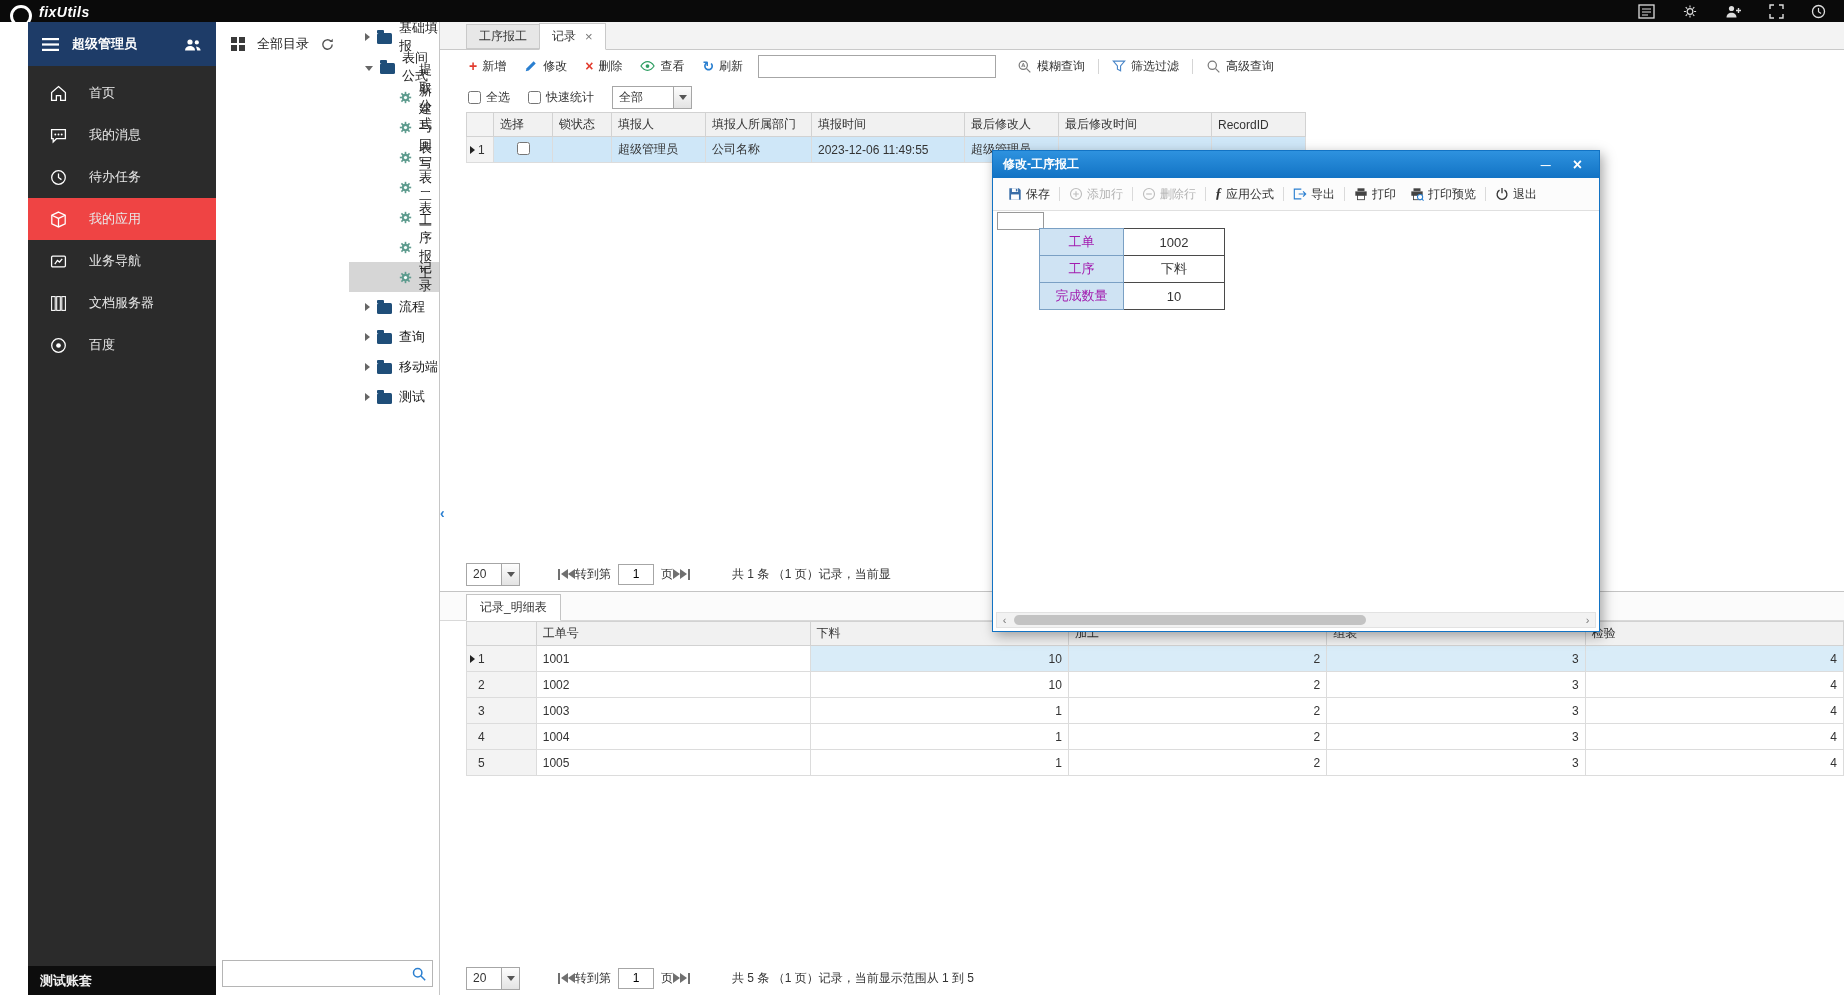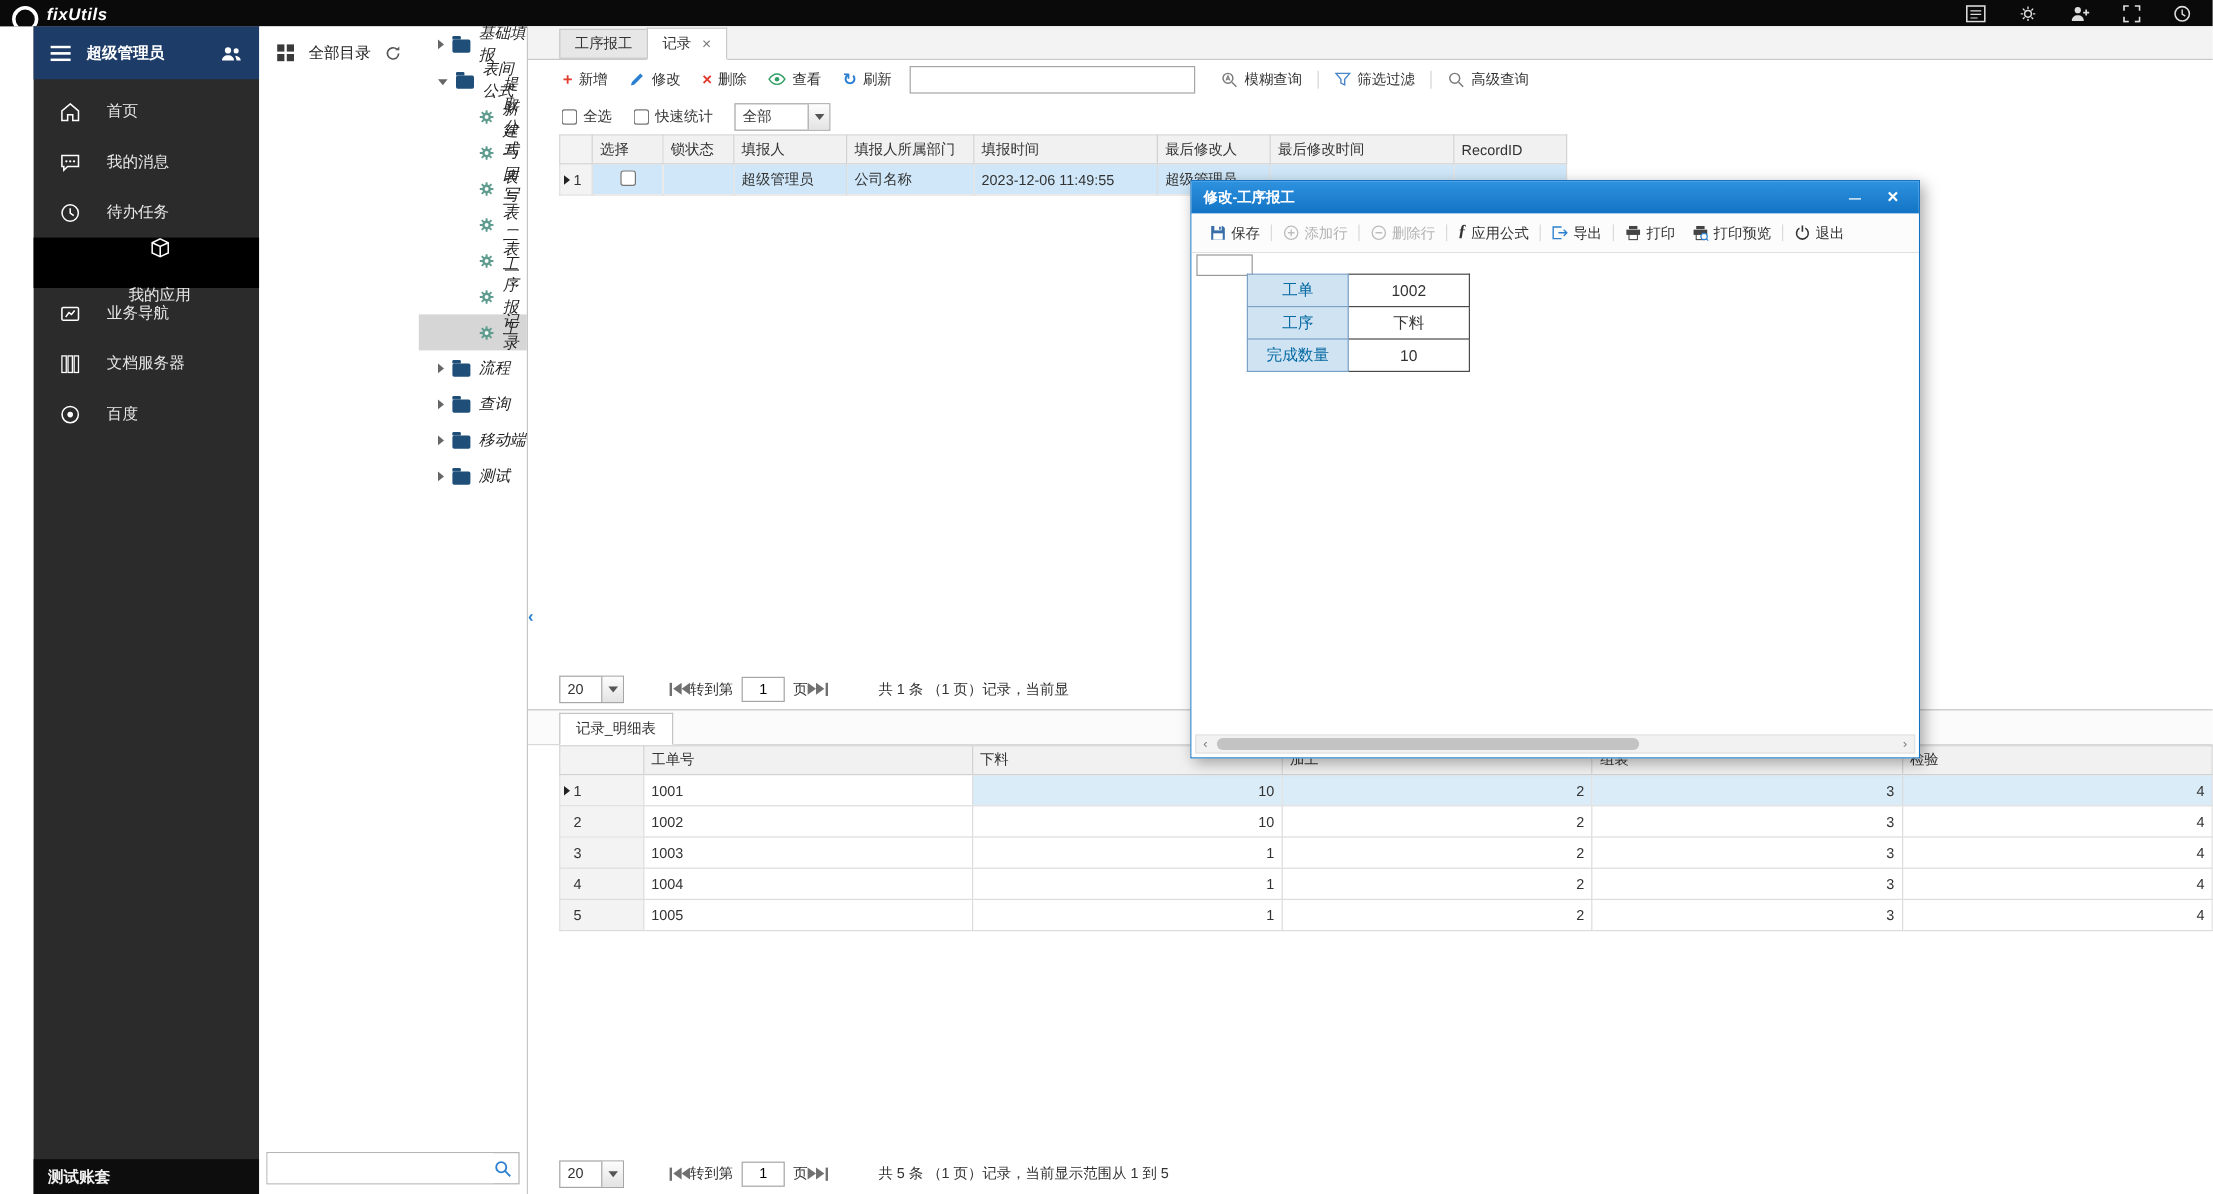--- a/index.html
+++ b/index.html
@@ -16,29 +16,29 @@
 
   
   .layout { display:flex; height:973px;margin-left:28px; }
 
   
   .sidebar { width:188px; background:#2b2b2b; display:flex; flex-direction:column; flex:none; }
   .sb-header { height:44px; background:#1e3c68; display:flex; align-items:center; padding:0 14px; gap:13px; flex:none; }
   .sb-title { color:#fff; font-size:13px; font-weight:bold; flex:1; }
   .menu { padding-top:6px; }
   .menu-item { height:42px; display:flex; align-items:center; padding-left:22px; gap:22px; color:#e8e8e8; font-size:13px; }
-  .menu-item.selected { background:#000000;flex-direction:column; }
+  .menu-item.selected { background:#ef4444; }
   .mi-icon { width:17px; height:17px; flex:none; }
   .sb-footer { margin-top:auto; height:29px; background:#0d0d0d; color:#f0f0f0; font-weight:bold; display:flex; align-items:center; padding:0 12px; font-size:13px; }
 
   
   .tree-panel { width:224px; background:#fff; border-right:1px solid #c6c6c6; display:flex; flex-direction:row; flex:none; position:relative; }
   .tree-header { height:44px; display:flex; align-items:center; padding:0 14px; gap:11px; flex:none; }
   .tree-title { flex:1; font-size:13px; color:#222; }
-  .tree-body { flex:1;font-style:italic; }
+  .tree-body { flex:1; }
   .titem { height:30px; display:flex; align-items:center; gap:7px; padding-left:16px; font-size:13px; color:#222; }
   .titem.child { padding-left:50px;align-items:center; }
   .titem.selected { background:#d6d6d6; }
   .tarrow { width:0; height:0; flex:none; }
   .tarrow.r { border-top:4px solid transparent; border-bottom:4px solid transparent; border-left:5px solid #666; }
   .tarrow.d { border-left:4px solid transparent; border-right:4px solid transparent; border-top:5px solid #666; margin-top:2px; }
   .folder { width:15px; height:11px; background:#1f4e79; border-radius:1.5px; position:relative; flex:none; margin-top:2px; }
   .folder::before { content:""; position:absolute; top:-3px; left:0; width:7px; height:3px; background:#1f4e79; border-radius:1px 1px 0 0; }
   .gear { width:13px; height:13px; flex:none; }
   .tree-search { position:absolute; left:6px; right:6px; bottom:8px; height:27px; border:1px solid #b5b5b5; background:#fff; display:flex; align-items:center; }
@@ -109,21 +109,21 @@
   .mt-btn { color:#fff; font-size:14px; line-height:1; padding:0 7px; font-weight:bold; }
   .modal-toolbar { height:29px; border-bottom:1px solid #e0e0e0; background:#fcfcfc; display:flex; align-items:center; padding:16px 8px; flex:none; }
   .mbtn { display:flex; align-items:center; gap:4px; padding:0 7px; color:#333; }
   .mbtn.disabled { color:#b3b3b3; }
   .msep { width:1px; height:14px; background:#dadada; margin:0 2px; }
   .fglyph { font-family:"Liberation Serif","DejaVu Serif",serif; font-style:italic; font-weight:bold; font-size:14px; }
   .modal-body { flex:1; position:relative; background:#fff; }
   .corner-cell { position:absolute; left:4px; top:1px; width:47px; height:18px; border:1px solid #999; background:#fff; }
   .mform { position:absolute; left:46px; top:17px; border-collapse:collapse; }
   .mform td { height:27px; text-align:center; font-size:13px; }
-  .mform td.flabel { width:84px; background:#cfe3f3; color:#0369a1; border:1px solid #7aa0c4; }
+  .mform td.flabel { width:84px; background:#cfe3f3; color:#a21caf; border:1px solid #7aa0c4; }
   .mform td.fvalue { width:101px; background:#fff; color:#333; border:1px solid #4a4a4a; }
   .modal-scroll { position:absolute; left:3px; right:3px; bottom:3px; height:16px; background:#f2f2f2; border:1px solid #e2e2e2; display:flex; align-items:center; }
   .ms-arrow { width:15px; height:100%; display:flex; align-items:center; justify-content:center; color:#777; font-size:11px; }
   .ms-track { flex:1; height:100%; position:relative; }
   .ms-thumb { position:absolute; left:2px; top:2px; height:10px; width:62%; background:#c3c3c3; border-radius:6px; }
 </style>
 </head>
 <body>
 
 <div class="topbar">

